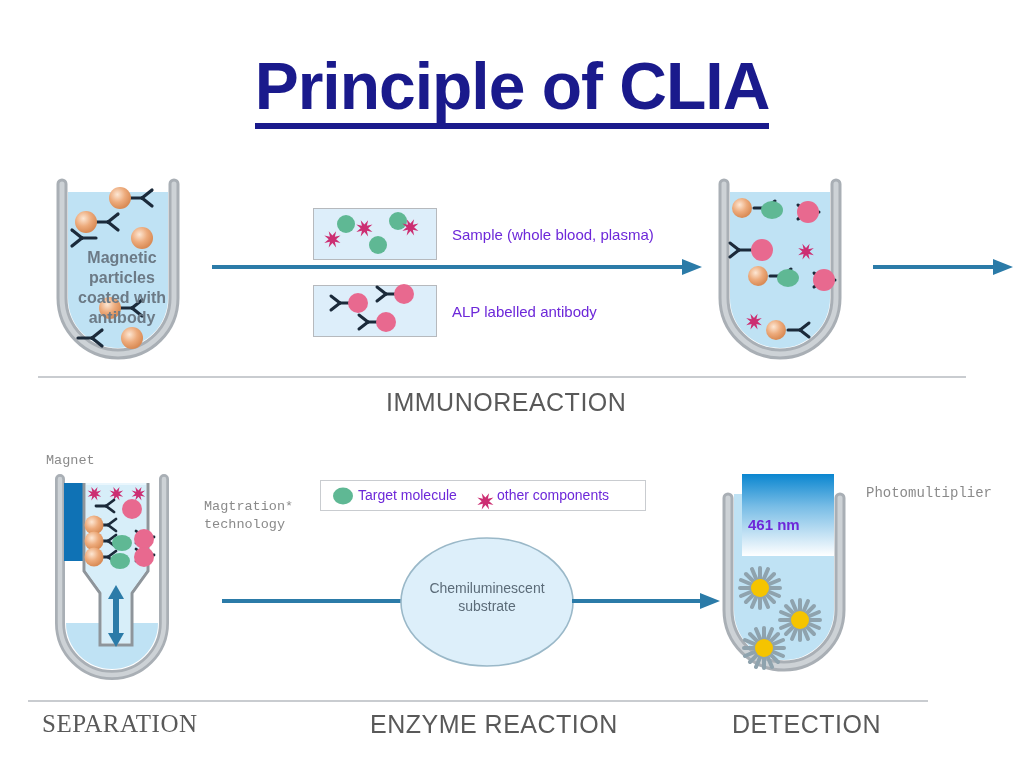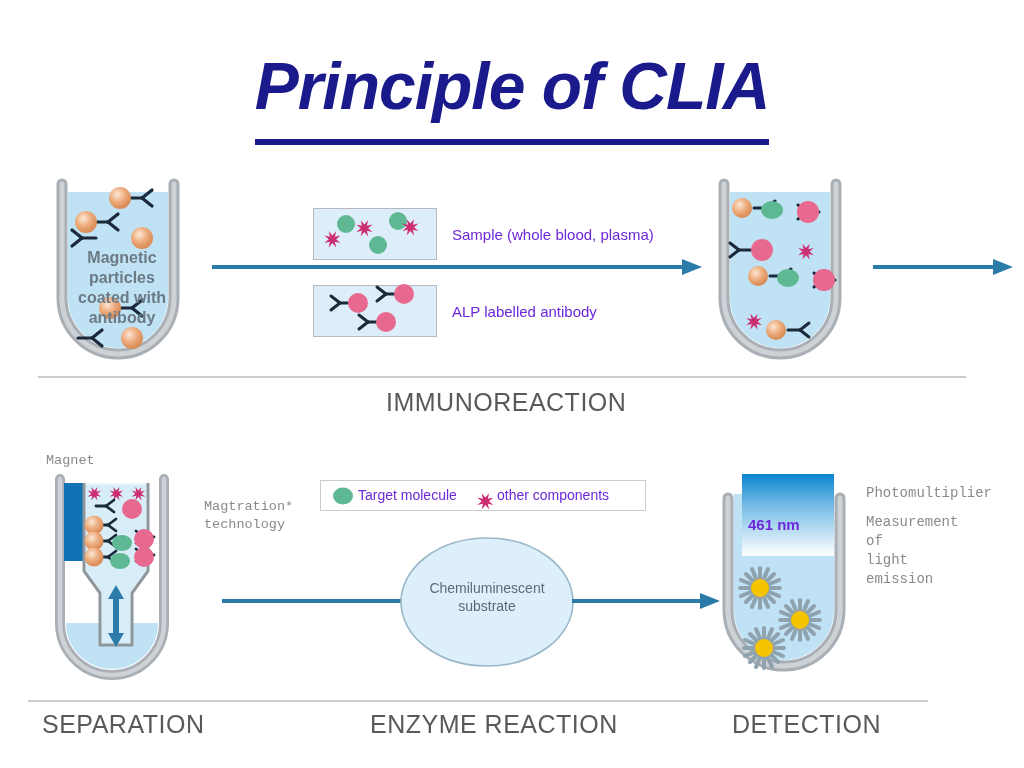--- a/index.html
+++ b/index.html
@@ -17,22 +17,21 @@
     position:absolute;left:0;top:52px;width:1024px;
     text-align:center;
     font-size:66px;
     font-weight:bold;
     color:#1a1a8c;
     letter-spacing:-1px;
     line-height:1.05;
   }
   #title span{
     border-bottom:6px solid #1a1a8c;
-    padding-bottom:16px;
-    font-style:italic;
+    padding-bottom:0;
   }
 
   
   .abs{position:absolute;}
   .divider{
     position:absolute;height:0;
     border-top:2px solid #c9ccd0;
   }
   .stage-label{
     position:absolute;
@@ -452,24 +451,20 @@
           </g>
           <circle cx="0" cy="0" r="9" fill="#f5c400"></circle>
         </g>
       </g>
     </svg>
   </div>
 
   <div class="abs" style="left:748px;top:516px;font-size:15px;font-weight:bold;color:#6d28d9;text-align:right;">461 nm</div>
 
   <div class="note" style="left:866px;top:484px;font-size:14px;">Photomultiplier</div>
-  <div class="note" style="left:866px;top:513px;font-size:14px;">Measurement
-of
-light
-emission</div>
 
   <div class="divider" style="left:28px;top:700px;width:900px;"></div>
 
-  <div class="stage-label" style="left:42px;top:710px;">SEPARATION</div>
+  <div class="stage-label" style="left:42px;top:710px;font-family:Liberation Serif, serif;">SEPARATION</div>
   <div class="stage-label" style="left:370px;top:710px;">ENZYME REACTION</div>
   <div class="stage-label" style="left:732px;top:710px;">DETECTION</div>
 
 </div>
 
 </body></html>

